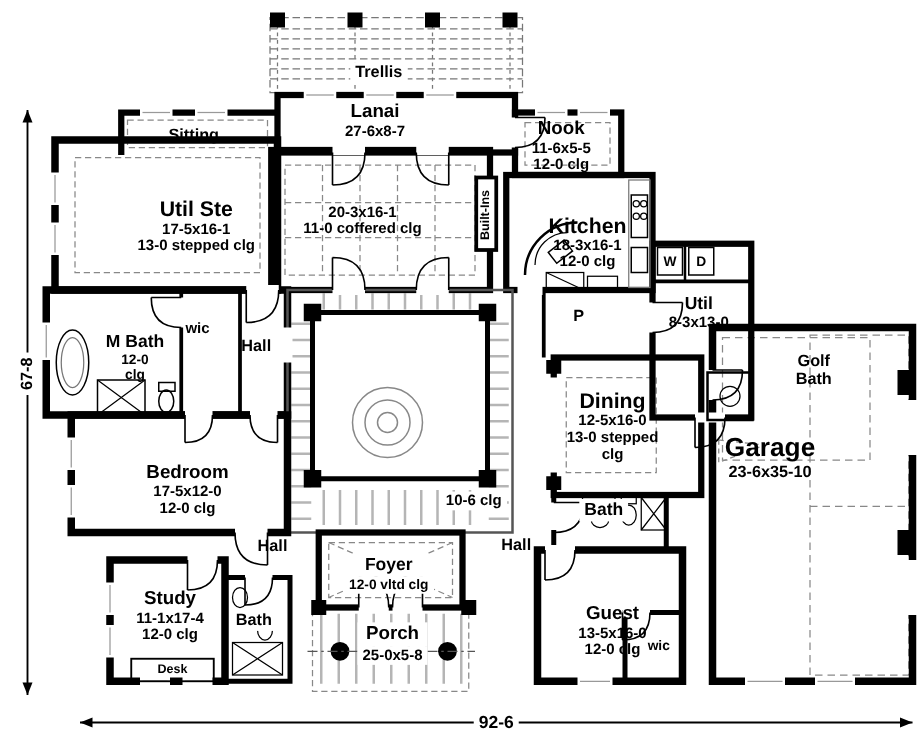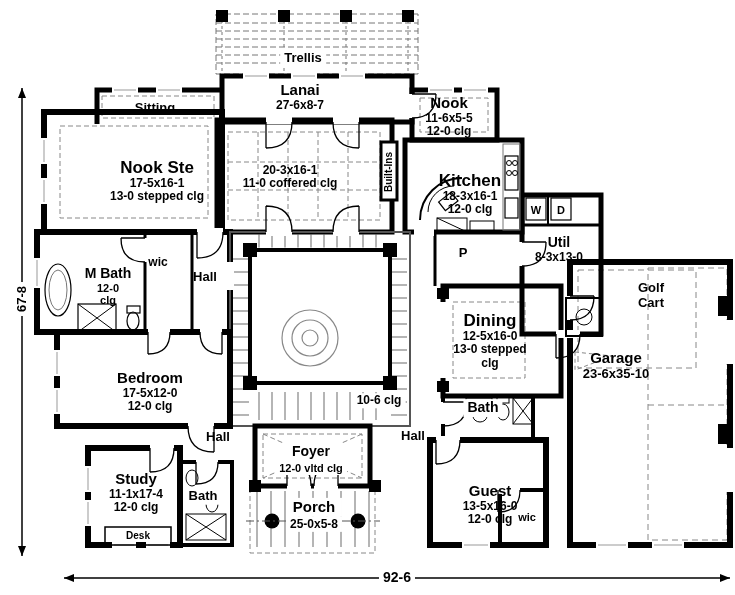--- a/index.html
+++ b/index.html
@@ -6,21 +6,21 @@
   html,body{margin:0;padding:0;background:#fff}
   .plan{position:relative;width:735px;height:595px;background:#fff;overflow:hidden;
         font-family:"Liberation Sans",sans-serif;color:#000}
   .plan svg{position:absolute;left:0;top:0}
   .lbl{position:absolute;transform:translate(-50%,-50%);text-align:center;font-weight:700;
        line-height:1.12;white-space:nowrap;color:#000;z-index:5}
   .lbl .wrap{white-space:normal;margin:0 auto}
   .bg{background:#fff;padding:1px 4px}
   .vert{transform:translate(-50%,-50%) rotate(-90deg)}
   .f10{font-size:10px}.f11{font-size:11px}.f12{font-size:12px}.f13{font-size:13px}
-  .f14{font-size:14px}.f15{font-size:15px}.f17{font-size:17px}.f19{font-size:15px}
+  .f14{font-size:14px}.f15{font-size:15px}.f17{font-size:17px}.f19{font-size:21px}
 </style>
 </head>
 <body>
 
 <div class="plan">
 
 <svg width="735" height="595" viewBox="0 0 735 595">
 
   <g stroke="#777" fill="none" stroke-width="1">
     <rect x="216" y="14" width="202" height="60" stroke-dasharray="6,3"></rect>
@@ -260,21 +260,21 @@
     <div class="bg">Trellis</div>
   </div>
   <div class="lbl" style="left:300px;top:97px">
     <div class="f15">Lanai</div>
     <div class="f12">27-6x8-7</div>
   </div>
   <div class="lbl f13" style="left:155px;top:108px">
     <div>Sitting</div>
   </div>
   <div class="lbl" style="left:157px;top:181px">
-    <div class="f17">Nook Ste</div>
+    <div class="f17">Util Ste</div>
     <div class="f12">17-5x16-1</div>
     <div class="f12">13-0 stepped clg</div>
   </div>
   <div class="lbl" style="left:290px;top:177px">
     <div class="f12">20-3x16-1</div>
     <div class="f12">11-0 coffered clg</div>
   </div>
   <div class="lbl vert f10" style="left:389px;top:172px">
     <div>Built-Ins</div>
   </div>
@@ -310,21 +310,21 @@
   </div>
   <div class="lbl f13" style="left:205px;top:277px">
     <div>Hall</div>
   </div>
   <div class="lbl" style="left:490px;top:341px">
     <div class="f17">Dining</div>
     <div class="f12">12-5x16-0</div>
     <div class="f12 wrap" style="max-width:90px">13-0 stepped clg</div>
   </div>
   <div class="lbl f13" style="left:651px;top:296px">
-    <div class="wrap" style="max-width:42px">Golf Cart</div>
+    <div class="wrap" style="max-width:42px">Golf Bath</div>
   </div>
   <div class="lbl" style="left:150px;top:392px">
     <div class="f15">Bedroom</div>
     <div class="f12">17-5x12-0</div>
     <div class="f12">12-0 clg</div>
   </div>
   <div class="lbl f12 bg" style="left:379px;top:401px">
     <div>10-6 clg</div>
   </div>
   <div class="lbl f14" style="left:483px;top:408px">

